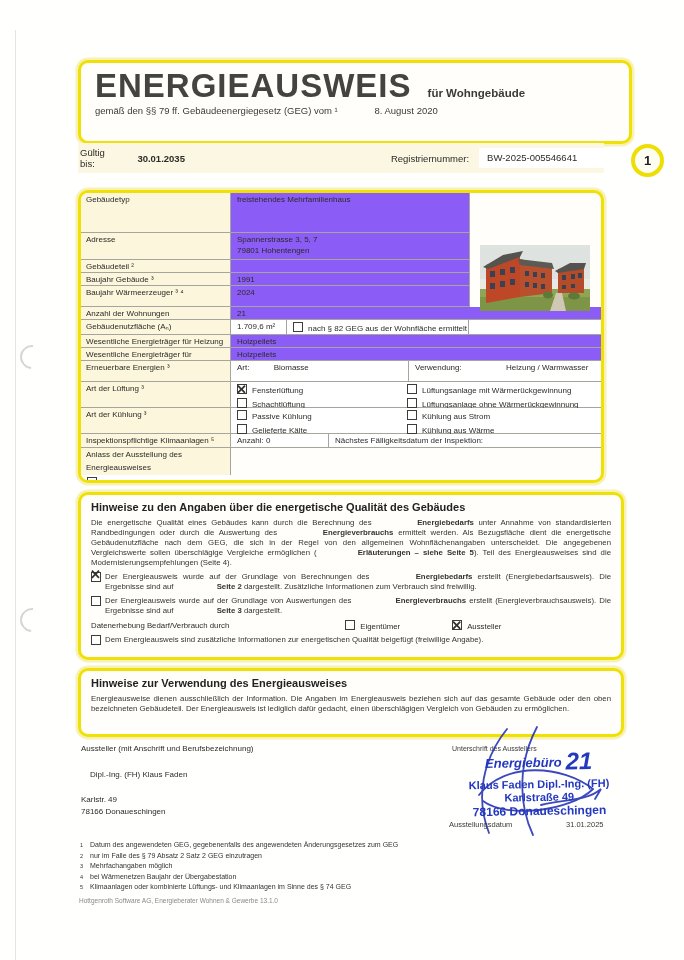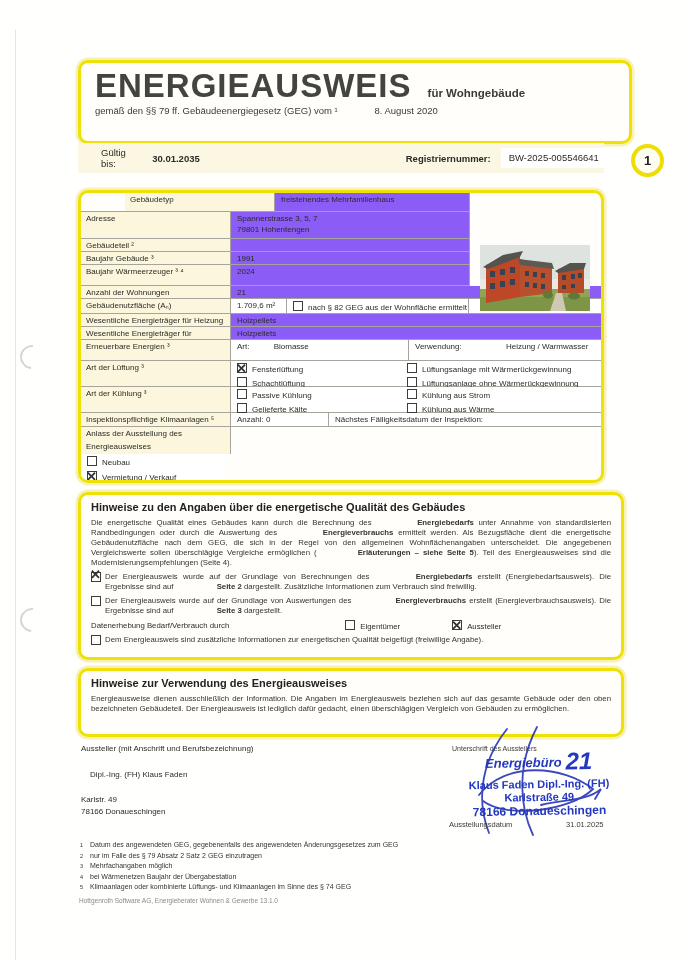--- a/index.html
+++ b/index.html
@@ -11,37 +11,37 @@
 
   .ybox{position:absolute;background:#fffefa;border:3px solid #efe006;border-radius:10px;box-shadow:0 0 0 2.5px #f7f2b4;}
   .header-box{left:78px;top:60px;width:520px;height:72px;padding:6px 14px 0 14px;}
   .title-row{display:flex;align-items:baseline;}
   .main-title{font-size:33px;font-weight:bold;letter-spacing:1px;color:#434340;line-height:1.05;}
   .title-sub{font-size:11.5px;font-weight:bold;margin-left:16px;color:#3a3a38;}
   .law-line{font-size:9.5px;margin-top:1px;color:#3a3a38;}
   .law-date{margin-left:34px;}
 
   .valid-strip{position:absolute;left:78px;top:143px;width:526px;height:30px;background:#fbf7e2;display:flex;align-items:center;font-size:9.5px;}
-  .valid-label{margin-left:23px;}
+  .valid-label{margin-left:2px;}
   .valid-date{font-weight:bold;margin-left:24px;}
-  .reg-label{font-weight:bold;margin-left:158px;padding-left:48px;}
+  .reg-label{font-weight:normal;margin-left:158px;padding-left:48px;}
   .reg-field{background:#ffffff;margin-left:10px;width:148px;height:20px;line-height:20px;padding-left:8px;font-size:9.5px;}
   .page-circle{position:absolute;left:631px;top:144px;width:25px;height:25px;border-radius:50%;border:4px solid #eede06;background:#fffef2;display:flex;align-items:center;justify-content:center;font-size:13px;font-weight:bold;color:#222;}
 
   
   .geb-box{left:78px;top:190px;width:520px;height:287px;padding:0;overflow:hidden;}
   .geb-title{background:#f9efae;border-bottom:1px solid #8f8f89;padding:4px 8px 2px 8px;font-size:11px;font-weight:bold;color:#222;}
   .gt{font-size:8px;line-height:1.25;}
   .grow{display:flex;border-bottom:1px solid #a5a59e;box-sizing:border-box;}
   .grow.narrow{width:389px;border-right:1px solid #a5a59e;}
   .glabel{width:150px;min-width:150px;background:#fbf6dc;border-right:1px solid #a5a59e;padding:2px 5px;box-sizing:border-box;}
   .gval{flex:1;padding:2px 6px;box-sizing:border-box;background:#8b5cf6;}
   .gcell{padding:2px 6px;box-sizing:border-box;background:#fff;}
   .bdr-r{border-right:1px solid #a5a59e;}
-  .h28{height:19px;padding-left:44px;} .h27{height:27px;} .h13{height:13px;} .h21{height:21px;}
+  .h28{height:40px;} .h27{height:27px;} .h13{height:13px;} .h21{height:21px;}
   .h15{height:15px;} .h26{height:26px;} .h14{height:14px;} .hlast{height:28px;border-bottom:none;flex-direction:column;}
   .photo{position:absolute;left:399px;top:52px;width:110px;height:66px;}
   .cbline{white-space:nowrap;}
 
   
   .cb{display:inline-block;width:8px;height:8px;border:1px solid #3c3c38;position:relative;vertical-align:-1px;margin-right:5px;background:#fff;}
   .cb.x::after{content:"✕";position:absolute;left:-2px;top:-3px;font-size:13px;color:#33332f;font-weight:bold;}
 
   
   .hq-box{left:78px;top:492px;width:520px;height:157px;padding:5px 10px 0 10px;}

